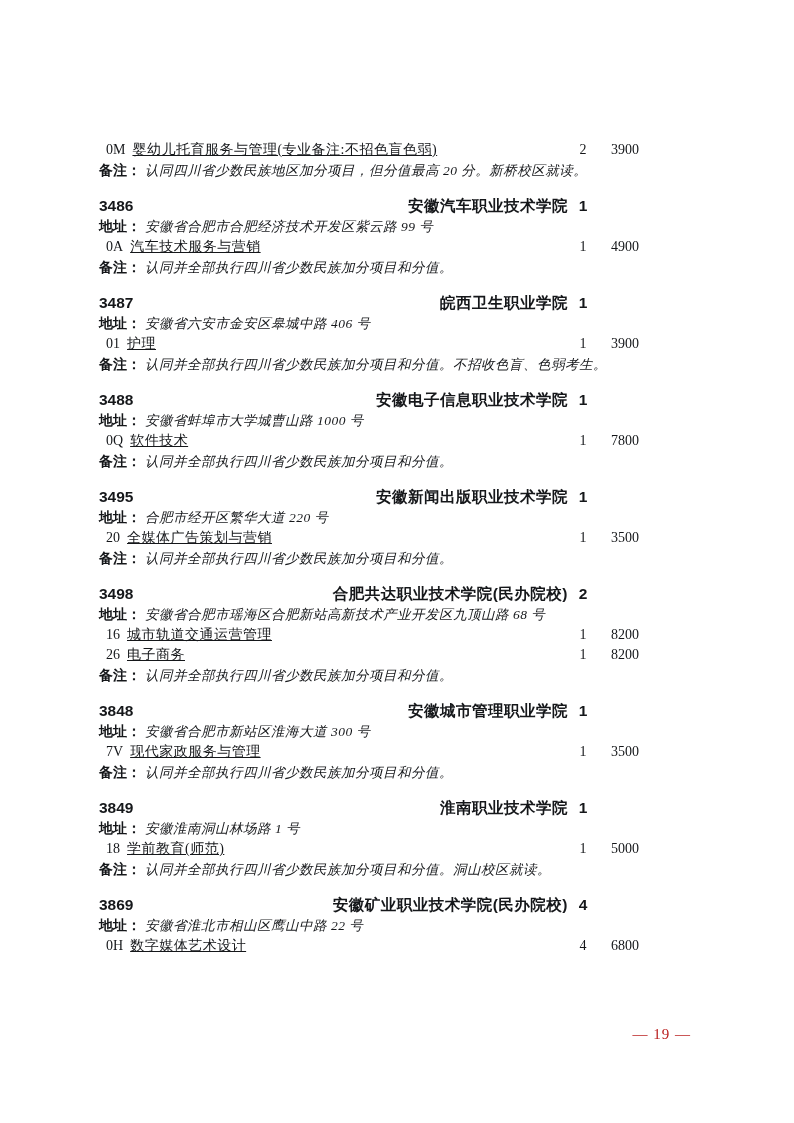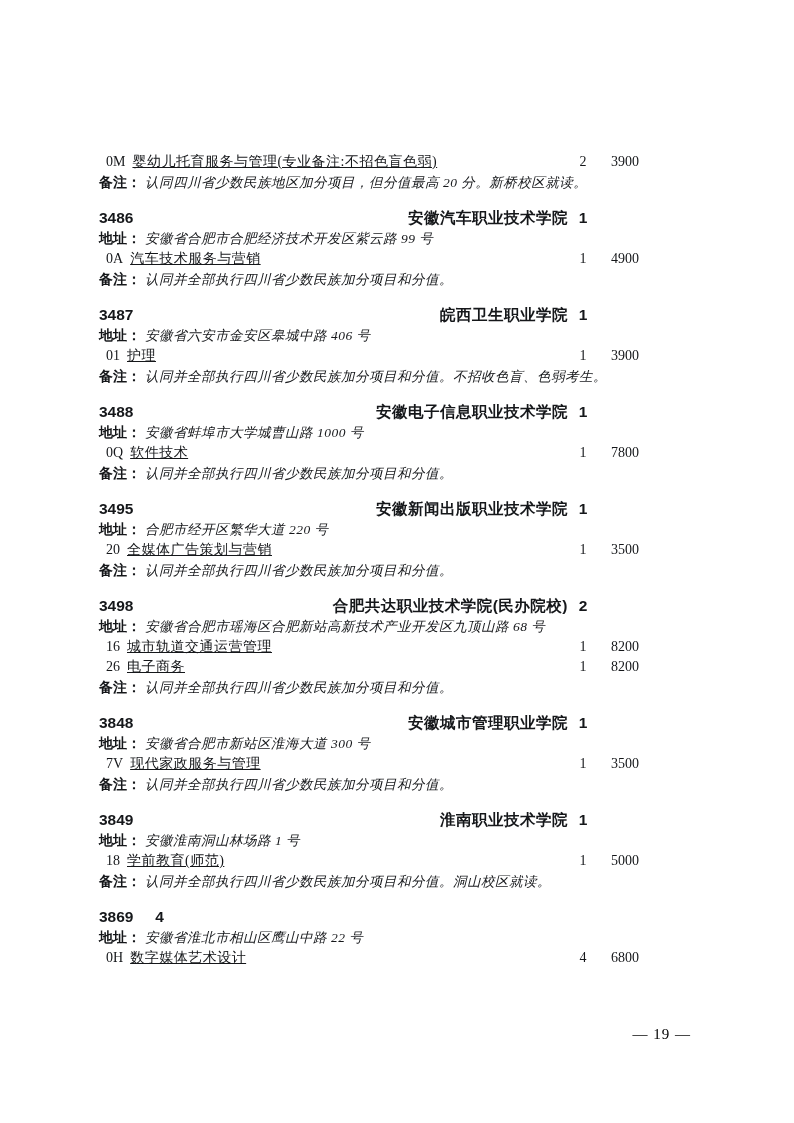--- a/index.html
+++ b/index.html
@@ -10,21 +10,20 @@
     background: #ffffff;
     color: #15171a;
     font-family: "Liberation Serif", "DejaVu Serif", serif;
     overflow: hidden;
   }
   .content {
     position: absolute;
     left: 99px;
     top: 140px;
     width: 553px;
-    margin-top: 12px;
   }
   .block { margin-top: 15px; }
   .block.first { margin-top: 0; }
   .row {
     display: flex;
     align-items: baseline;
     line-height: 20px;
     font-size: 14px;
   }
   
@@ -59,21 +58,21 @@
   .hcount {
     font-family: "Liberation Sans", "DejaVu Sans", sans-serif;
     font-weight: 700;
   }
   .footer {
     position: absolute;
     top: 1026px;
     right: 103px;
     font-size: 15px;
     letter-spacing: 1px;
-    color: #000000;
+    color: #b91c1c;
   }
 </style>
 </head>
 <body>
 
 <div class="page">
   <div class="content">
 
     <section class="block first">
       <div class="row prow">
@@ -251,20 +250,21 @@
       </div>
       <div class="row rrow">
         <span class="label">备注：</span>
         <span class="kai">认同并全部执行四川省少数民族加分项目和分值。洞山校区就读。</span>
       </div>
     </section>
 
     <section class="block">
       <div class="row hrow">
         <span class="hcode">3869</span>
+        <span class="hname">安徽矿业职业技术学院(民办院校)</span>
         <span class="col-count hcount">4</span>
         <span class="col-fee"></span>
       </div>
       <div class="row arow">
         <span class="label">地址：</span>
         <span class="kai">安徽省淮北市相山区鹰山中路 22 号</span>
       </div>
       <div class="row prow">
         <span class="pcode">0H</span>
         <span class="pname">数字媒体艺术设计</span>

